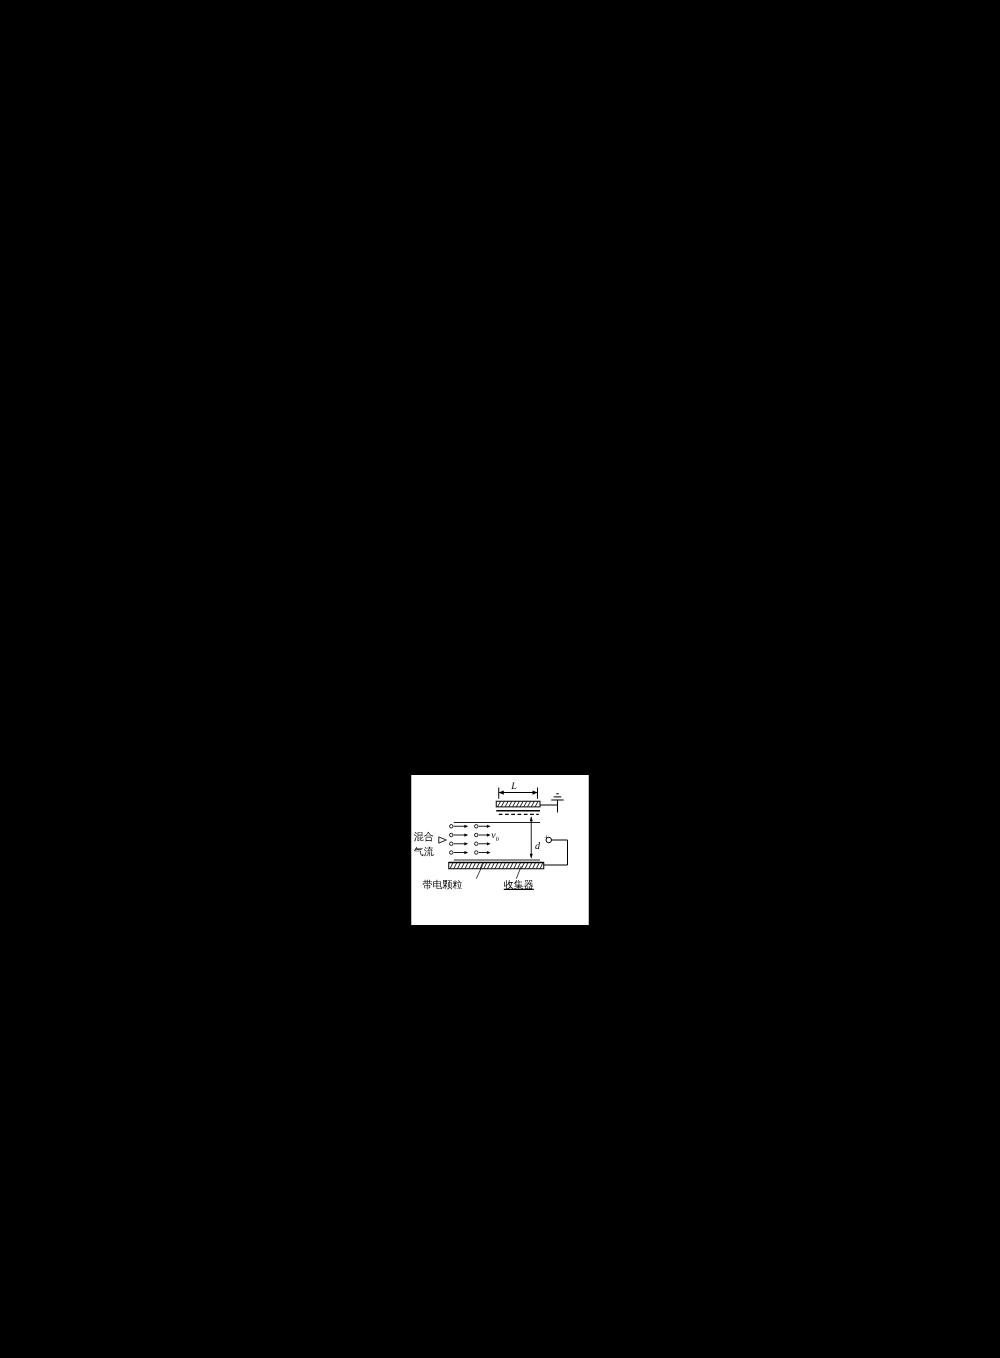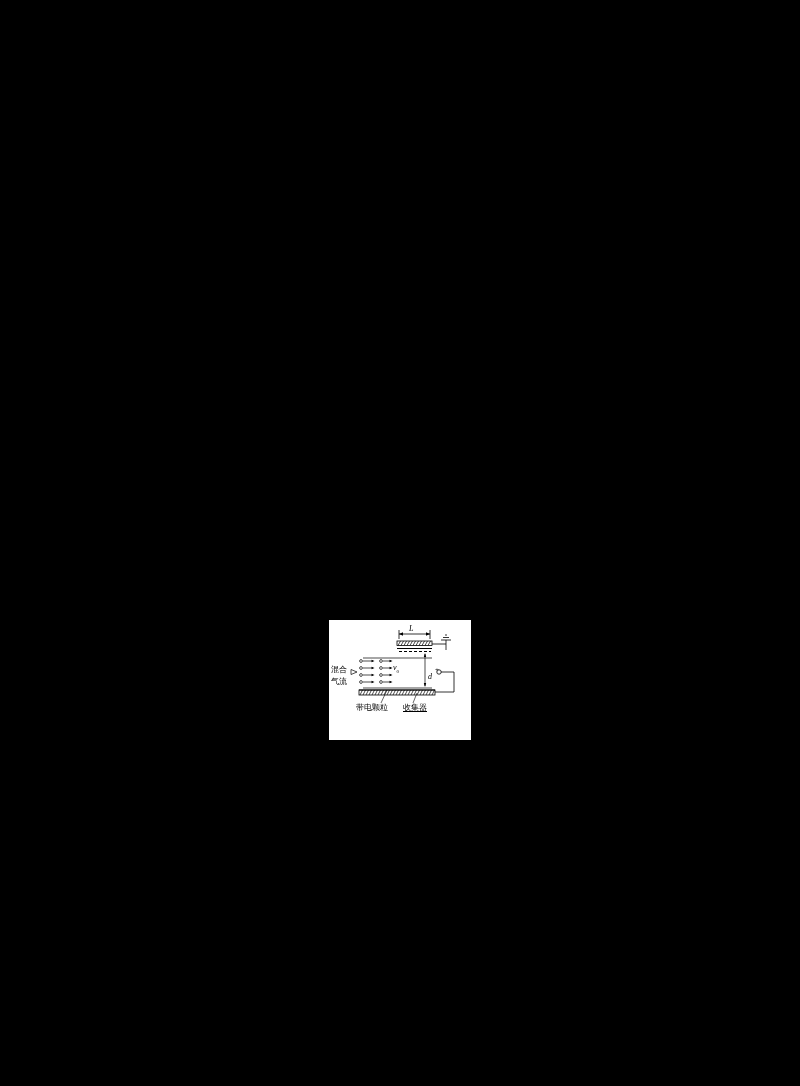--- a/index.html
+++ b/index.html
@@ -53,21 +53,21 @@
     font-size: 5px;
     font-style: normal;
     vertical-align: sub;
   }
 
   #label-mix1   { left: 2px;  top: 46px; }
   #label-mix2   { left: 2px;  top: 58px; }
   #label-v0     { left: 64px; top: 44px; }
   #label-L      { left: 80px; top: 5px;  }
   #label-d      { left: 99px; top: 53px; }
-  #label-parts  { left: 27px; top: 84px; }
+  #label-parts  { left: 9px; top: 84px; }
   #label-coll   { left: 74px; top: 84px; text-decoration: underline; }
 
   
   #fig-svg {
     position: absolute;
     left: 0;
     top: 0;
   }
 </style>
 </head>

